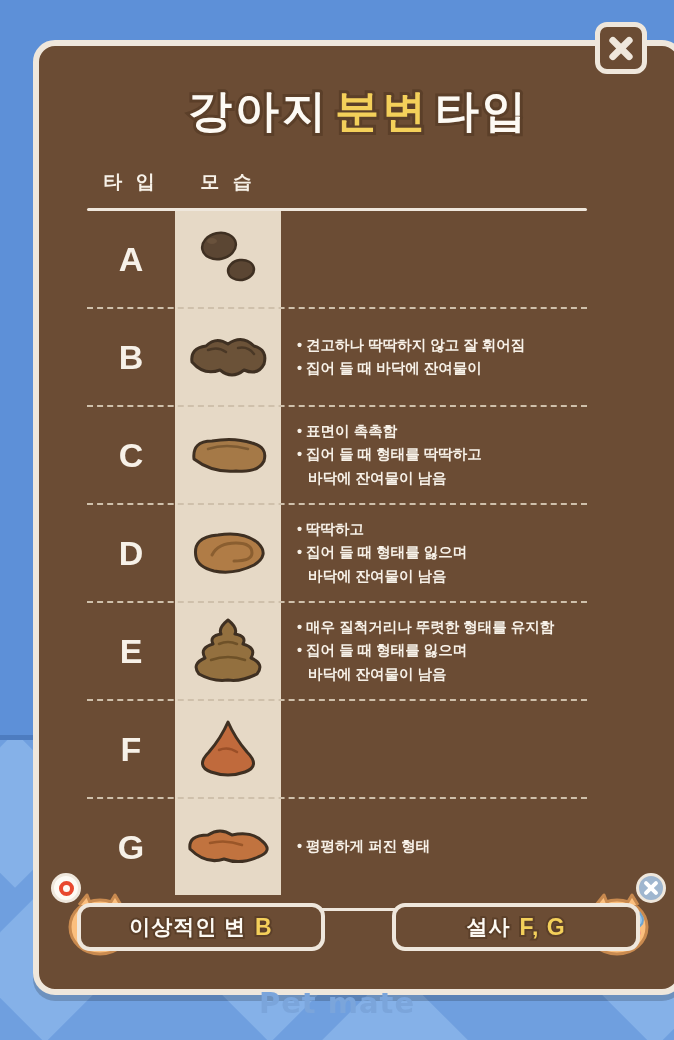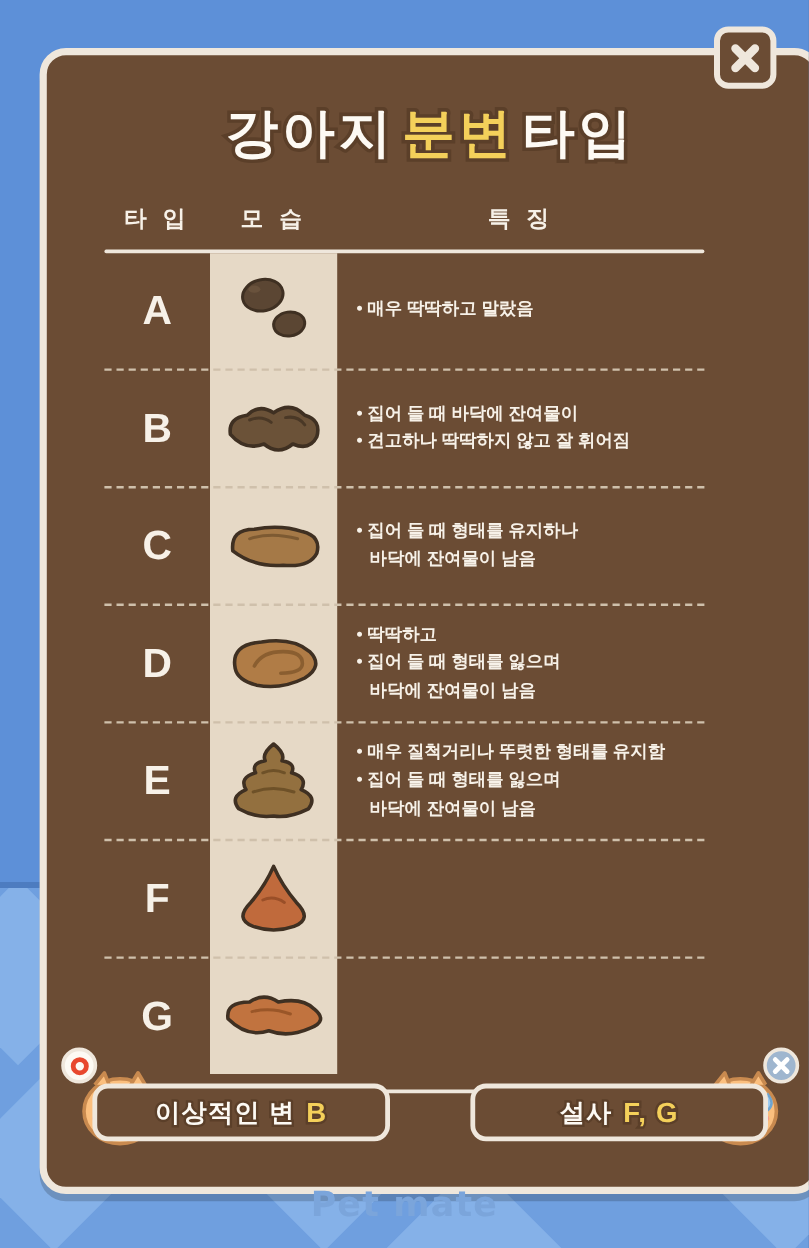--- a/index.html
+++ b/index.html
@@ -250,68 +250,67 @@
 <div id="card">
 
   <div id="title">
     <span class="w1">강아지</span><span class="w2">분변</span><span class="w3">타입</span>
   </div>
 
   <div id="table">
     <div class="head-row">
       <div class="c-type">타 입</div>
       <div class="c-img">모 습</div>
-      <div class="c-desc">특 징</div>
     </div>
     <div class="head-sep"></div>
 
     <div id="rows">
       <div id="img-strip"></div>
 
       <div class="row">
         <div class="c-type">A</div>
         <div class="c-img">
           <svg width="86" height="74" viewBox="0 0 86 74">
             <ellipse cx="34" cy="24" rx="17" ry="13" fill="#5b4633" stroke="#3f3022" stroke-width="2.5" transform="rotate(-12 34 24)"></ellipse>
             <ellipse cx="56" cy="48" rx="13" ry="10" fill="#5b4633" stroke="#3f3022" stroke-width="2.5" transform="rotate(-8 56 48)"></ellipse>
             <ellipse cx="27" cy="19" rx="5" ry="3" fill="#6d553e" opacity="0.8"></ellipse>
           </svg>
         </div>
         <div class="c-desc">
-          <div class="bullet">매우 딱딱하고 말랐음</div>
         </div>
       </div>
       <div class="dash"></div>
 
       <div class="row">
         <div class="c-type">B</div>
         <div class="c-img">
           <svg width="92" height="70" viewBox="0 0 92 70">
             <path d="M10 40 Q8 26 24 24 Q34 14 46 22 Q60 12 72 24 Q86 28 82 42 Q76 54 62 48 Q50 58 38 48 Q22 54 10 40 Z" fill="#6b5238" stroke="#3f3022" stroke-width="3" stroke-linejoin="round"></path>
             <path d="M26 28 Q36 24 44 30" fill="none" stroke="#4a3826" stroke-width="2.5" stroke-linecap="round"></path>
             <path d="M56 26 Q66 24 72 32" fill="none" stroke="#4a3826" stroke-width="2.5" stroke-linecap="round"></path>
           </svg>
         </div>
         <div class="c-desc">
+          <div class="bullet">견고하나 딱딱하지 않고 잘 휘어짐</div>
           <div class="bullet">집어 들 때 바닥에 잔여물이</div>
-          <div class="bullet">견고하나 딱딱하지 않고 잘 휘어짐</div>
         </div>
       </div>
       <div class="dash"></div>
 
       <div class="row">
         <div class="c-type">C</div>
         <div class="c-img">
           <svg width="92" height="64" viewBox="0 0 92 64">
             <path d="M12 36 Q10 18 30 18 Q52 14 70 20 Q86 24 82 38 Q76 50 54 48 Q30 50 12 36 Z" fill="#a57947" stroke="#3f3022" stroke-width="3" stroke-linejoin="round"></path>
             <path d="M26 26 Q44 20 66 26" fill="none" stroke="#7d5a32" stroke-width="2.5" stroke-linecap="round"></path>
           </svg>
         </div>
         <div class="c-desc">
-          <div class="bullet">집어 들 때 형태를 유지하나</div>
+          <div class="bullet">표면이 촉촉함</div>
+          <div class="bullet">집어 들 때 형태를 딱딱하고</div>
           <div class="cont">바닥에 잔여물이 남음</div>
         </div>
       </div>
       <div class="dash"></div>
 
       <div class="row">
         <div class="c-type">D</div>
         <div class="c-img">
           <svg width="92" height="64" viewBox="0 0 92 64">
             <path d="M14 36 Q10 16 36 14 Q62 10 76 22 Q88 34 72 44 Q52 54 32 50 Q16 46 14 36 Z" fill="#b07c46" stroke="#3f3022" stroke-width="3" stroke-linejoin="round"></path>
@@ -356,20 +355,21 @@
 
       <div class="row">
         <div class="c-type">G</div>
         <div class="c-img">
           <svg width="96" height="56" viewBox="0 0 96 56">
             <path d="M10 30 Q8 16 28 16 Q40 8 52 16 Q72 12 82 22 Q94 32 78 38 Q60 46 44 40 Q26 46 10 30 Z" fill="#c1733f" stroke="#3f3022" stroke-width="3" stroke-linejoin="round"></path>
             <path d="M30 24 Q46 20 62 26" fill="none" stroke="#9a5628" stroke-width="2.5" stroke-linecap="round"></path>
           </svg>
         </div>
         <div class="c-desc">
+          <div class="bullet">평평하게 퍼진 형태</div>
         </div>
       </div>
     </div>
   </div>
 
   <div id="bottom-sep"></div>
 
   <div class="mascot" id="mascot-left">
     <svg width="78" height="74" viewBox="0 0 78 74">
       <ellipse cx="39" cy="44" rx="30" ry="27" fill="#fbbf7e" stroke="#c98a4f" stroke-width="3"></ellipse>

